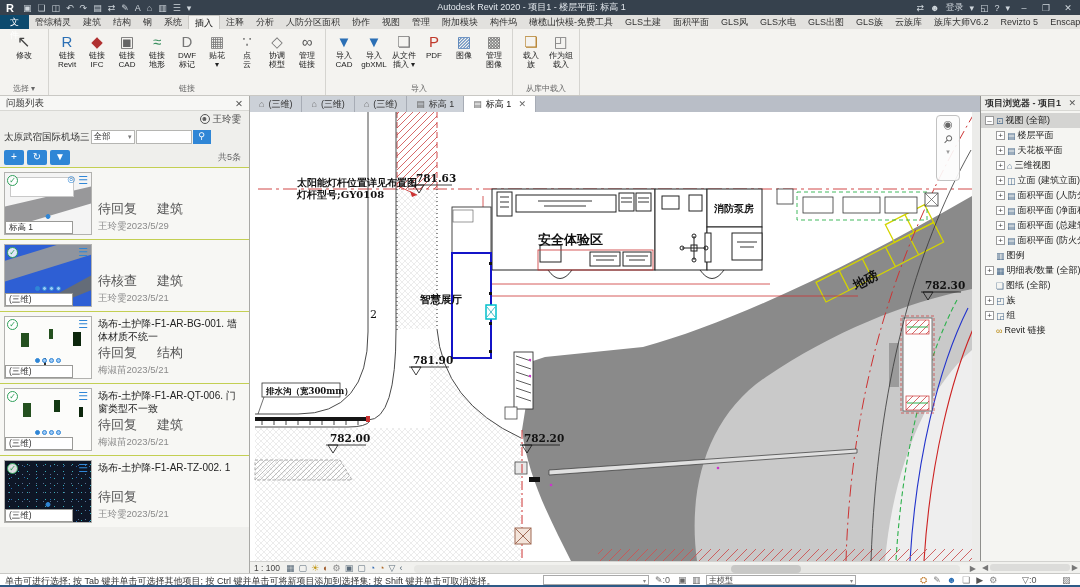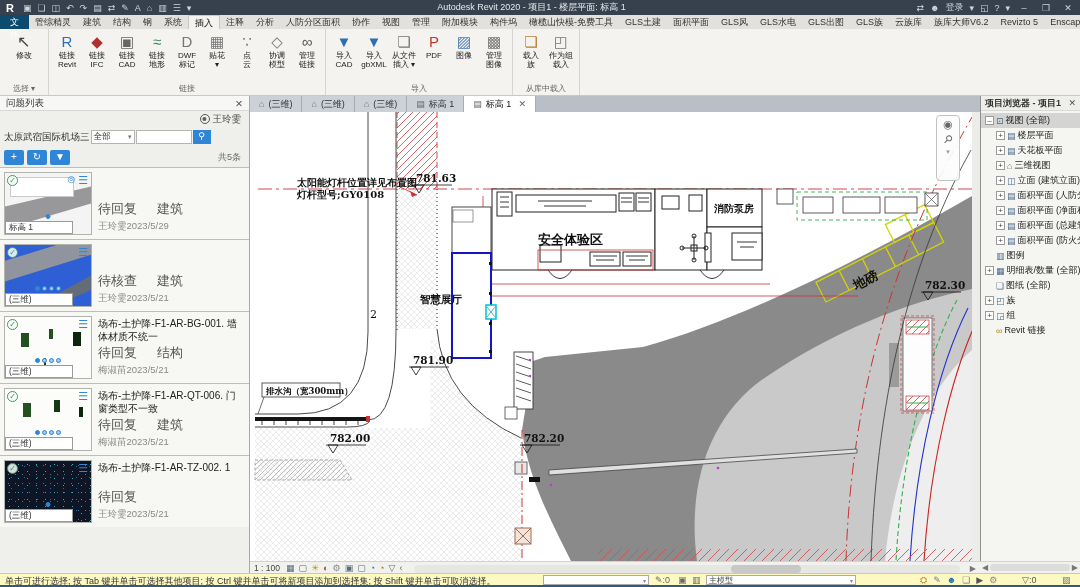--- a/index.html
+++ b/index.html
@@ -93,21 +93,21 @@
 #rp-head .x{margin-left:auto;font-weight:normal;color:#555;}
 #tree{font-size:9px;color:#222;padding-top:2px;height:446px;overflow:hidden;}
 .trow{height:15px;display:flex;align-items:center;white-space:nowrap;}
 .trow.sel{background:#d4d4d2;}
 .texp{width:9px;height:9px;border:1px solid #9a9a9a;background:#fff;font-size:8px;line-height:7px;text-align:center;color:#444;margin-right:2px;flex:none;}
 .texp.none{border:none;background:transparent;}
 .tic{margin-right:2px;font-size:9px;color:#4a6a8a;flex:none;}
 #rp-scroll{position:absolute;left:980px;top:561px;width:100px;height:12px;background:#f1f1ee;border-top:1px solid #d2d2cf;display:flex;align-items:center;justify-content:space-between;font-size:8px;color:#777;padding:0 2px;z-index:31;}
 #rp-scroll .tr{flex:1;height:7px;background:#dcdcda;margin:0 2px;border-radius:3px;}
 
-#statusbar{position:absolute;left:0;top:573px;width:1080px;height:12px;background:#fef9c3;border-top:1px solid #c8c8c5;font-size:9px;color:#333;z-index:40;}
+#statusbar{position:absolute;left:0;top:573px;width:1080px;height:12px;background:#ffffff;border-top:1px solid #c8c8c5;font-size:9px;color:#333;z-index:40;}
 #sb-hint{position:absolute;left:5px;top:1px;white-space:nowrap;}
 .sbsel{position:absolute;top:1px;height:10px;background:#fff;border:1px solid #aaa;font-size:8px;display:flex;align-items:center;padding:0 2px;color:#444;}
 .sbsel .car{margin-left:auto;font-size:6px;color:#888;}
 #sb-icons{position:absolute;left:920px;top:0;display:flex;gap:6px;align-items:center;height:12px;font-size:9px;}
 #winedge{position:absolute;left:0;top:585px;width:1080px;height:2px;background:#2e5a86;z-index:41;}
 </style>
 </head>
 <body>
 
 <div id="titlebar">

